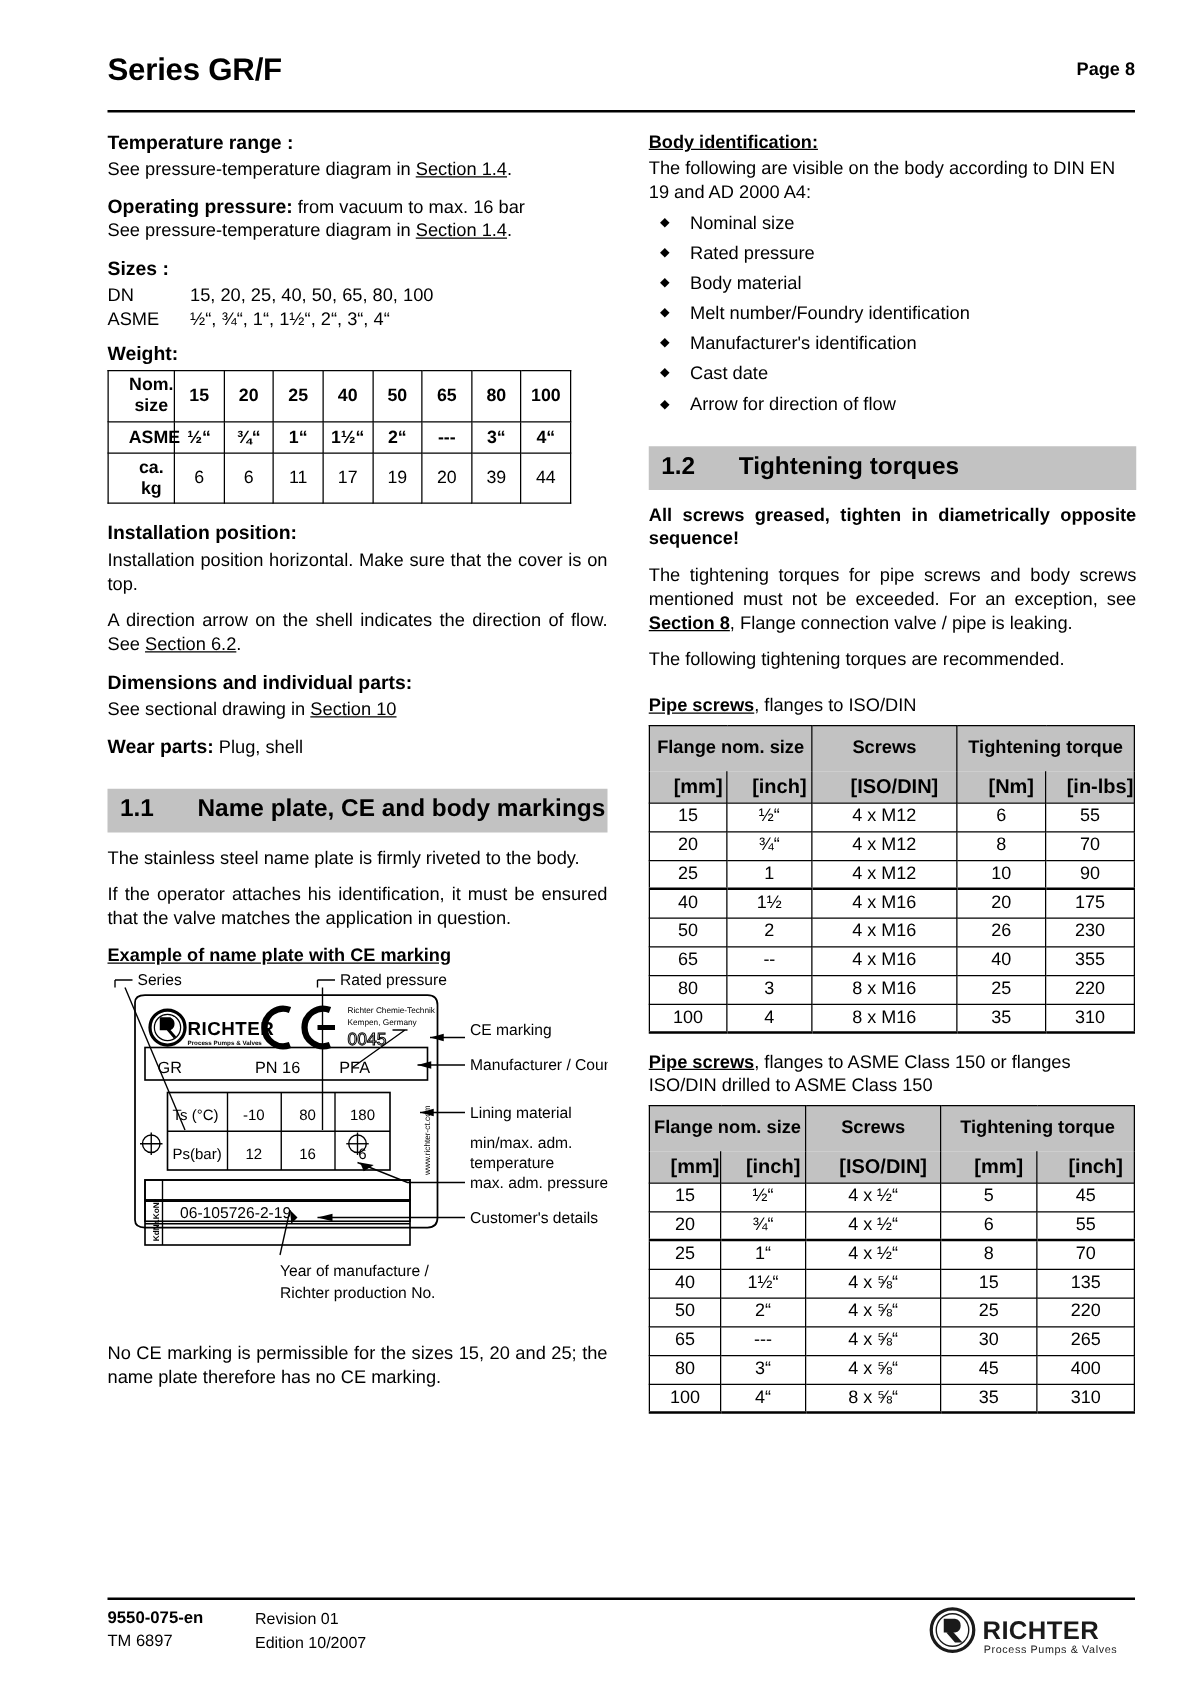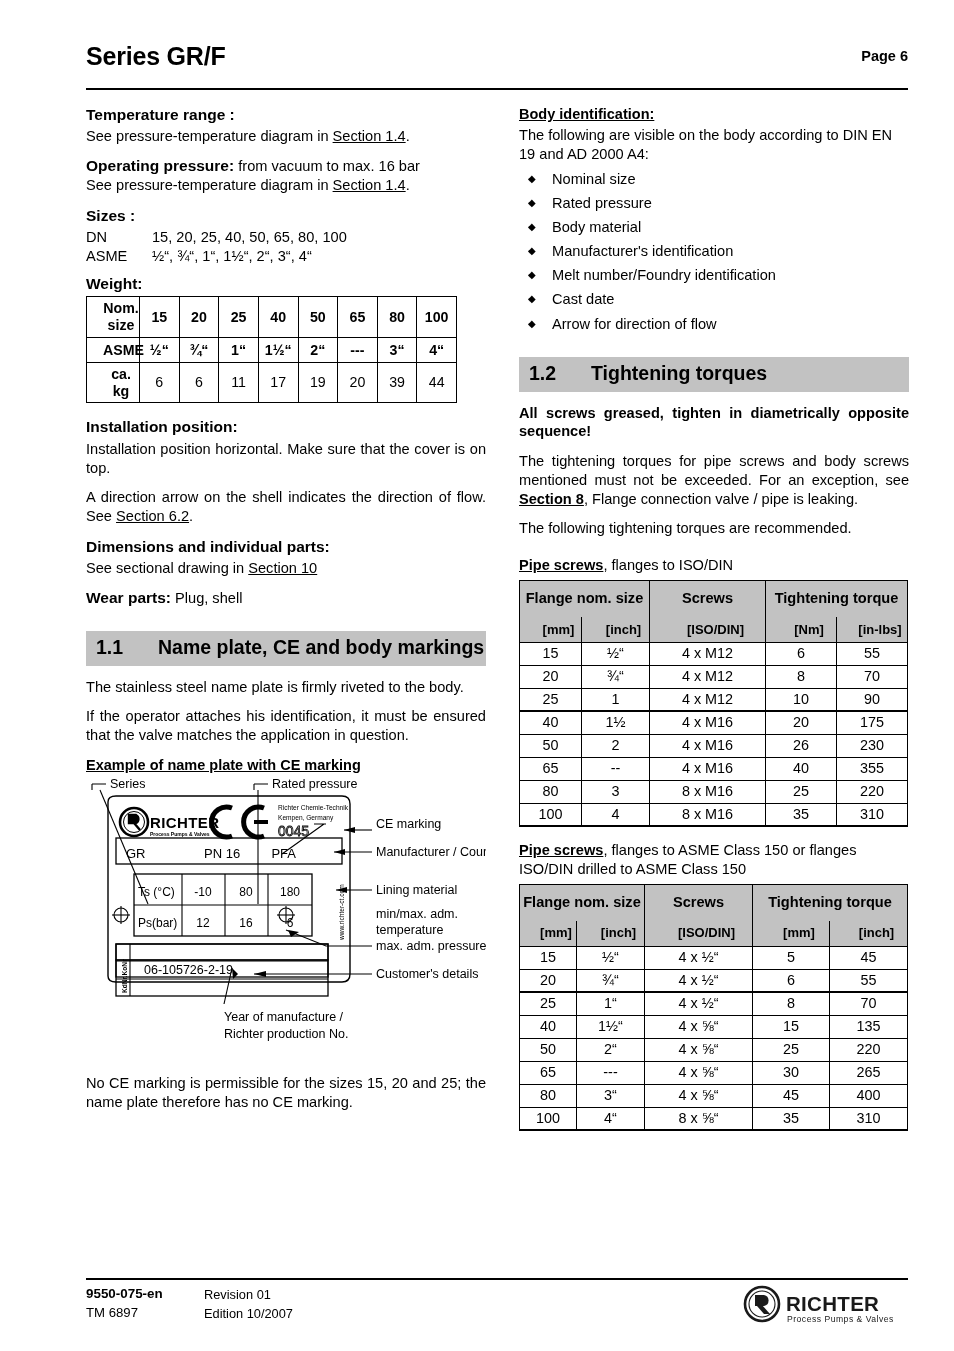--- a/index.html
+++ b/index.html
@@ -185,21 +185,21 @@
     background: #c2c2c2;
     font-weight: bold;
     font-size: 14.6px;
     border-bottom: none;
     height: 37px;
     vertical-align: middle;
   }
   table.tq th.unit {
     background: #c2c2c2;
     font-weight: bold;
-    font-size: 13px;
+    font-size: 16px;
     border-top: none;
     height: 25px;
     vertical-align: middle;
     padding-left: 16px;
   }
   table.tq td.data { height: 23px; }
   table.tq tr.thick td { border-top-width: 2.4px; }
   table.tq tr.lastrow td { border-bottom-width: 2.2px; }
 
   .tbl-caption {
@@ -258,21 +258,21 @@
     width: 168px; height: 44px;
   }
 </style>
 </head>
 <body>
 
 <div class="page">
 
   <div class="header">
     <div class="header-title">Series GR/F</div>
-    <div class="header-page">Page 6</div>
+    <div class="header-page">Page 8</div>
   </div>
   <div class="header-rule"></div>
 
   <div class="col-left">
 
     <div class="h-bold">Temperature range :</div>
     <p class="body nojust"><span>See pressure-temperature diagram in </span><span class="u">Section 1.4</span><span>.</span></p>
 
     <div style="margin-bottom:1px;">
       <span class="inline-head">Operating pressure:</span><span class="inline-rest"> from vacuum to max. 16 bar</span>
@@ -458,22 +458,22 @@
   </div>
 
   <div class="col-right">
 
     <div class="h-bold-u">Body identification:</div>
     <p class="body nojust tight">The following are visible on the body according to DIN EN 19 and AD 2000 A4:</p>
     <ul class="diamond">
       <li>Nominal size</li>
       <li>Rated pressure</li>
       <li>Body material</li>
+      <li>Melt number/Foundry identification</li>
       <li>Manufacturer's identification</li>
-      <li>Melt number/Foundry identification</li>
       <li>Cast date</li>
       <li>Arrow for direction of flow</li>
     </ul>
 
     <div class="spacer-8"></div>
 
     <div class="sec-bar">
       <span class="sec-num">1.2</span>
       <span class="sec-title">Tightening torques</span>
     </div>

